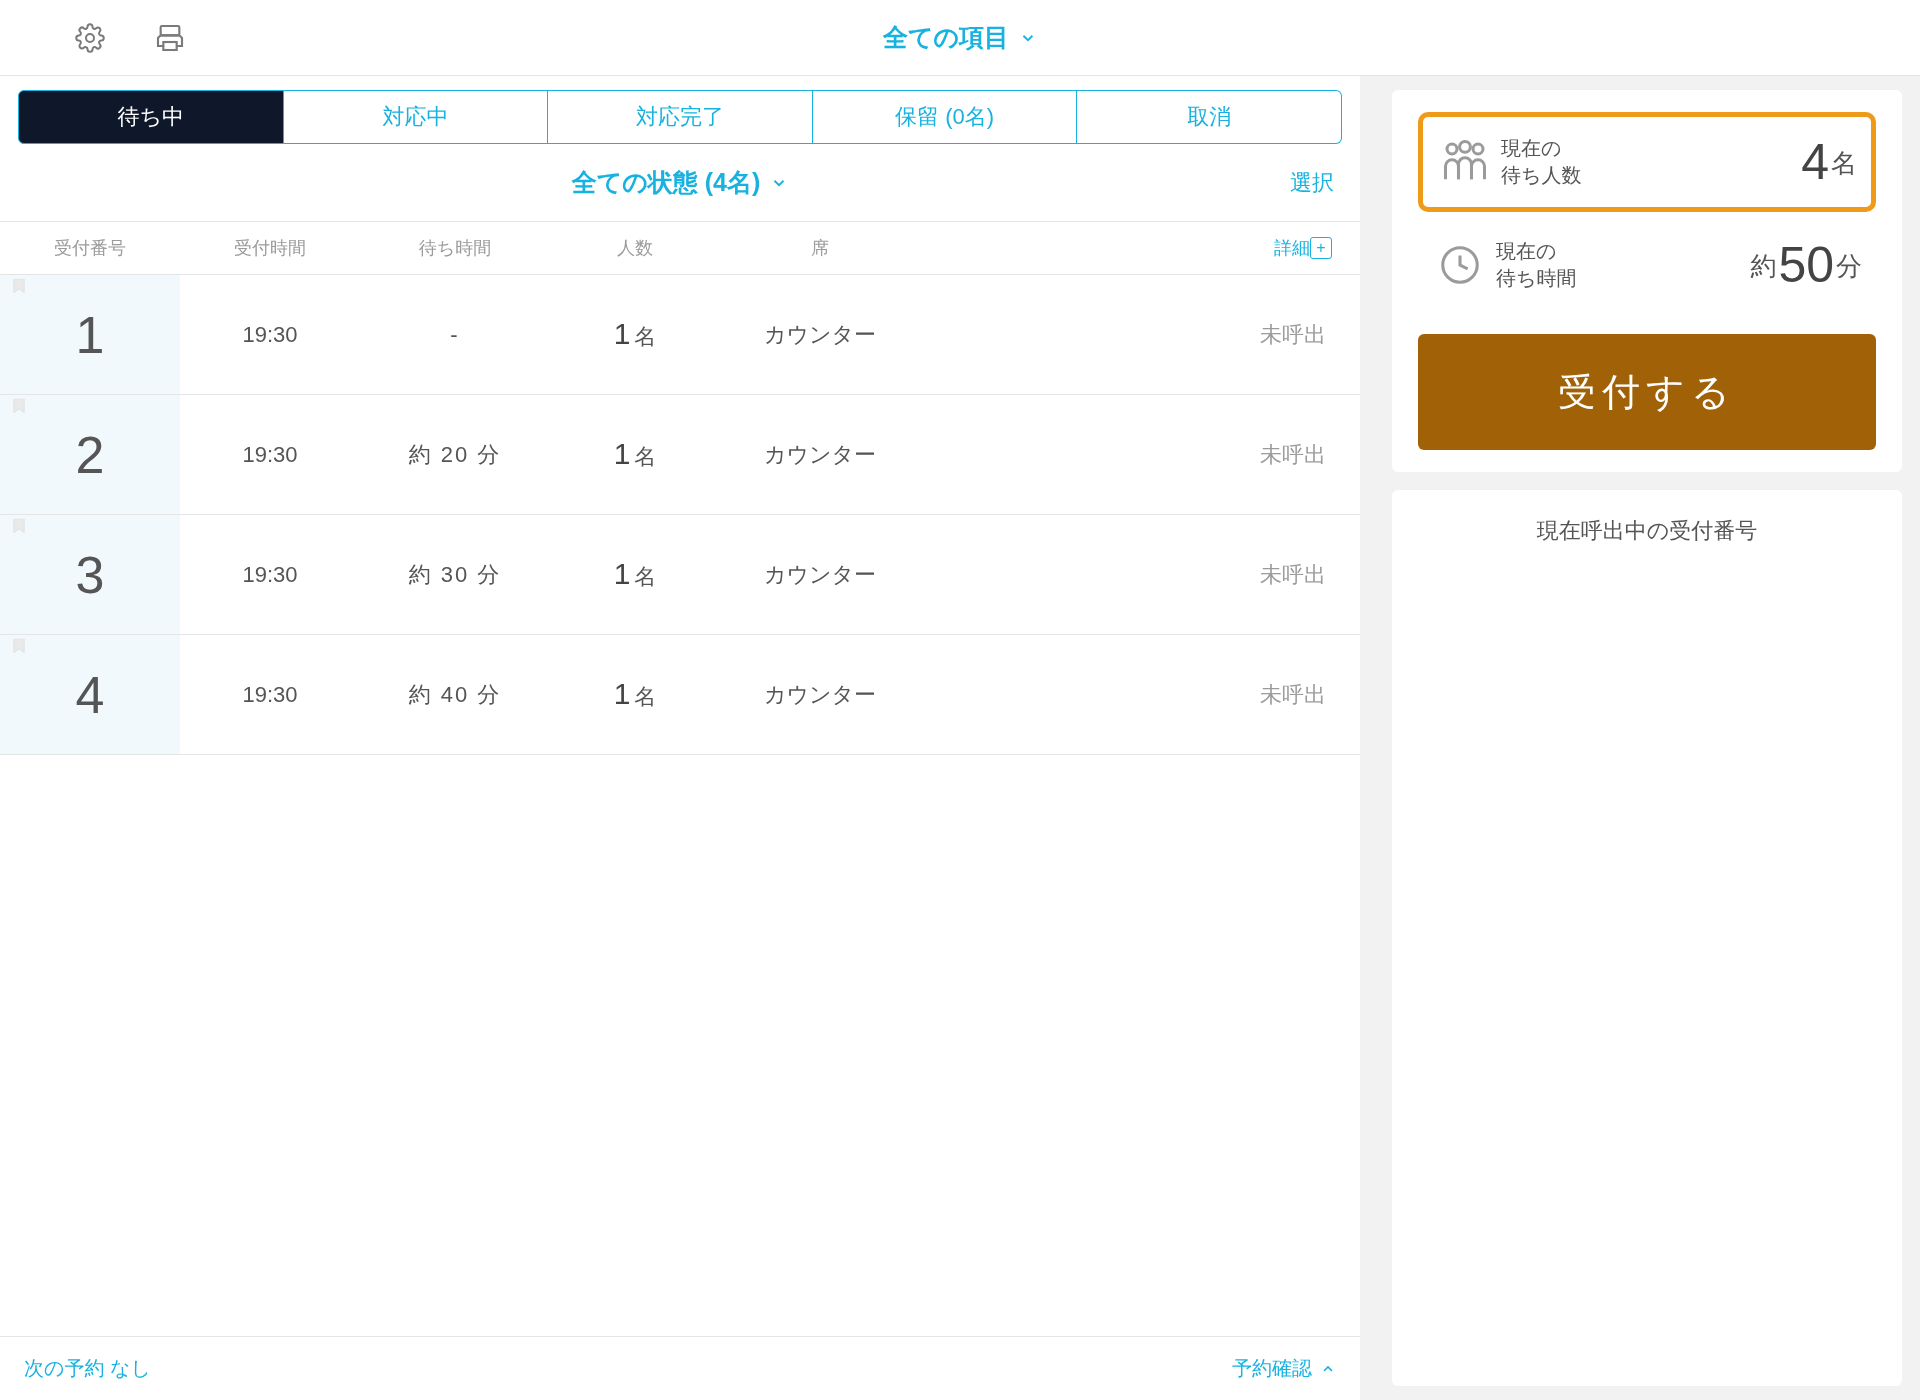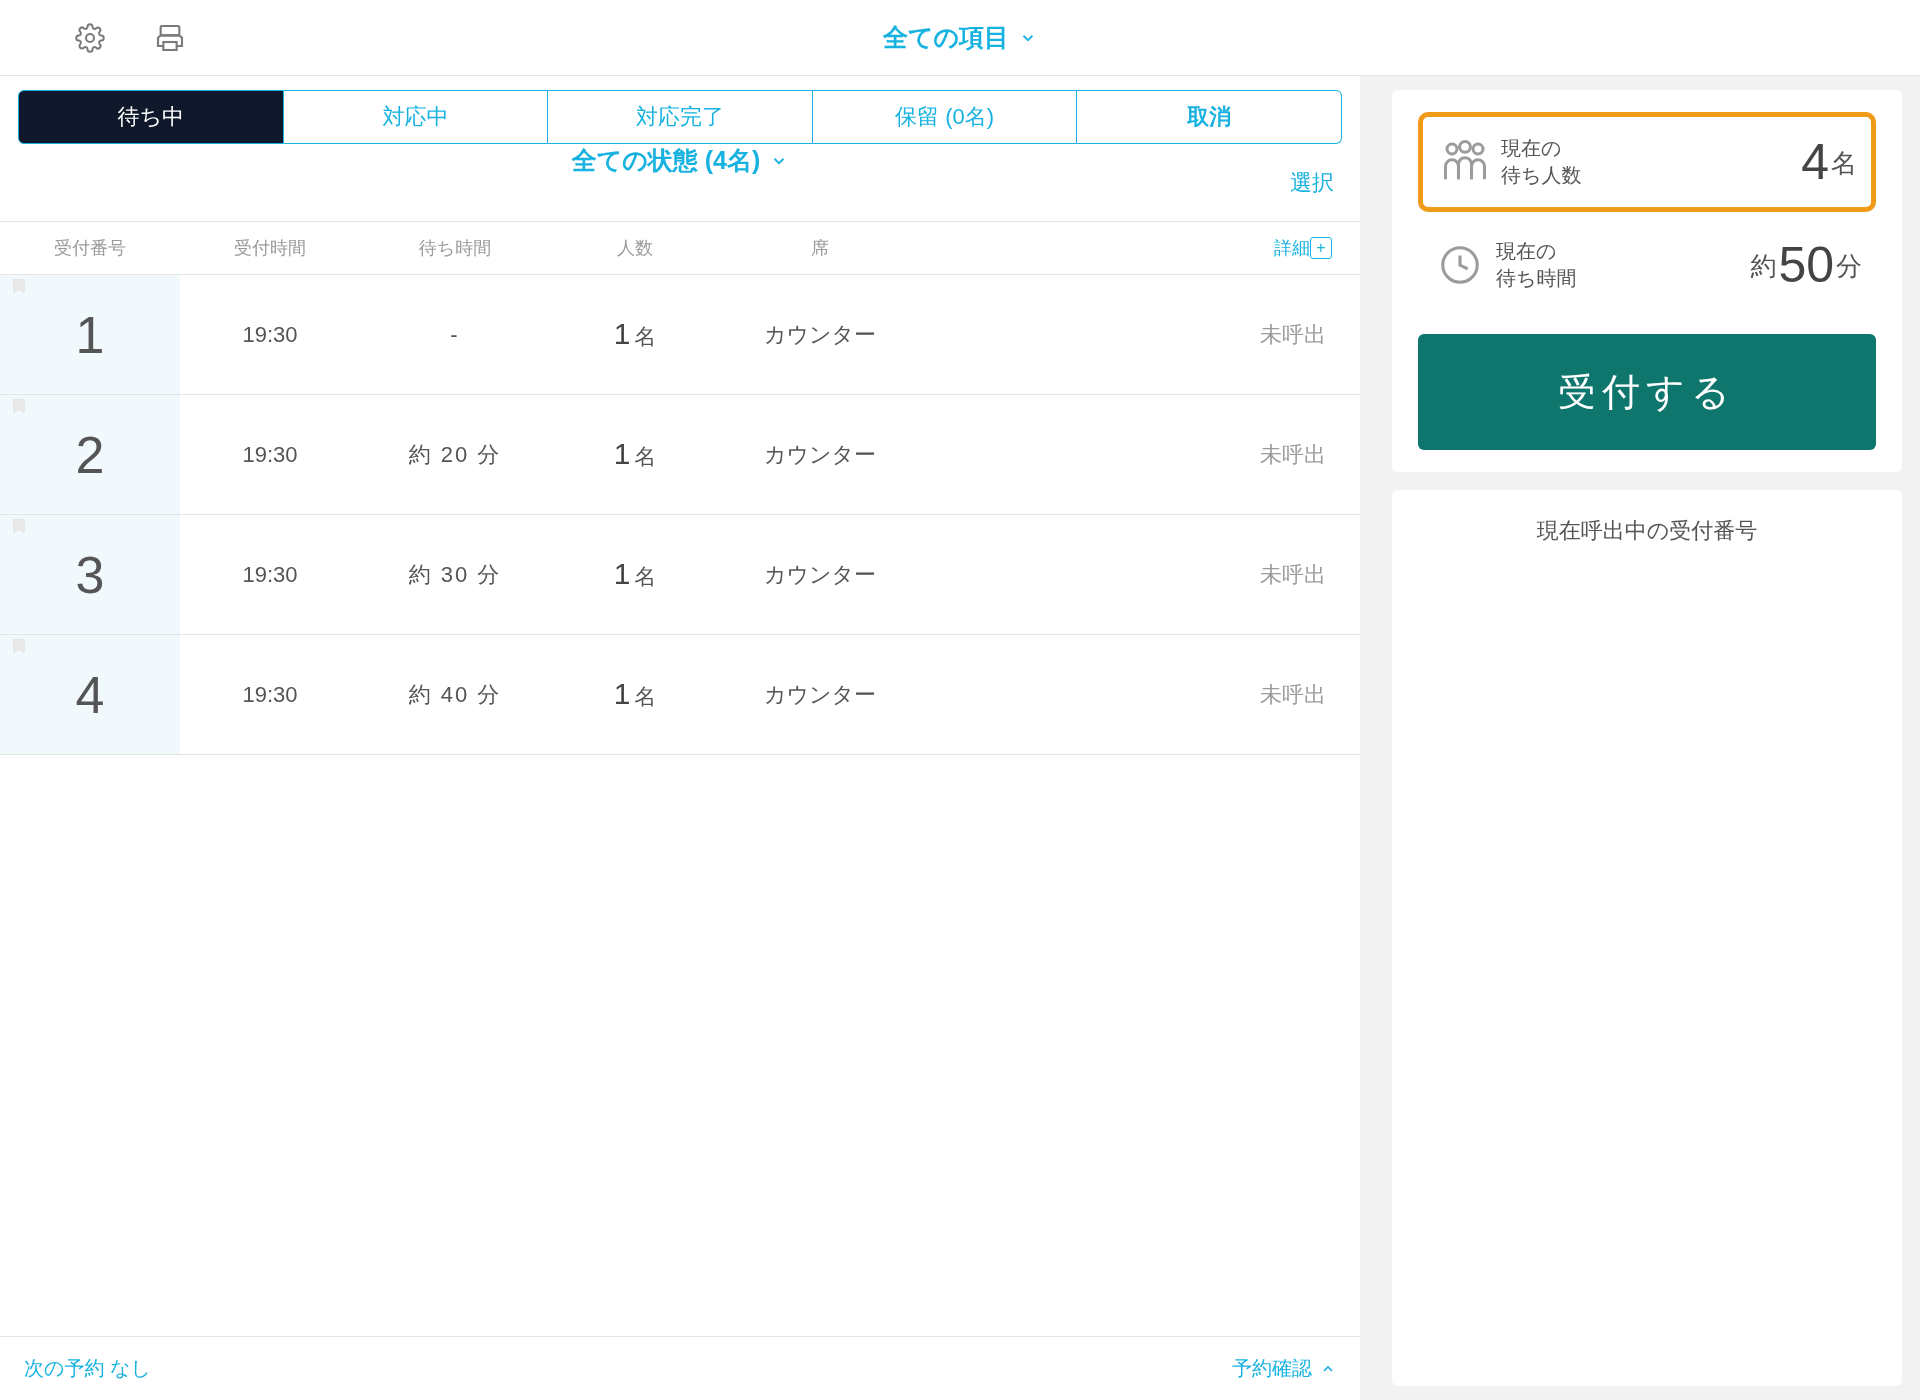--- a/index.html
+++ b/index.html
@@ -45,27 +45,27 @@
   }
   .tabbar .tab {
     flex:1; height:54px;
     border:1px solid #17b2e0;
     display:flex; align-items:center; justify-content:center;
     font-size:22px; color:#17b2e0;
     background:#fff;
   }
   .tabbar .tab + .tab { border-left:none; }
   .tabbar .tab:first-child { border-radius:6px 0 0 6px; }
-  .tabbar .tab:last-child  { border-radius:0 6px 6px 0;font-weight:bold; }
+  .tabbar .tab:last-child  { border-radius:0 6px 6px 0; }
   .tabbar .tab.active { background:#0f172a; color:#fff; }
 
   .subhead {
     position:relative;
     height:78px;
-    display:flex; align-items:flex-start; justify-content:center;
+    display:flex; align-items:center; justify-content:center;
     border-bottom:1px solid #e5e5e5;
   }
   .subhead .label { color:#17b2e0; font-size:25px; font-weight:600; display:flex; align-items:center; gap:10px;}
   .subhead .select {
     position:absolute; right:26px; top:50%; transform:translateY(-50%);
     color:#17b2e0; font-size:22px;
   }
 
   .colhead {
     display:flex; align-items:center;
@@ -125,21 +125,21 @@
   .stat.highlight { border:5px solid #f09a1a; border-radius:10px; margin-bottom:8px;}
   .stat .ico { width:56px; color:#9b9b9b; display:flex; justify-content:center;}
   .stat .lbls { font-size:20px; color:#555; line-height:1.35; }
   .stat .val { margin-left:auto; font-size:26px; color:#555; display:flex; align-items:flex-end; }
   .stat .val .n { font-size:50px; line-height:1; color:#444; margin:0 2px;}
   .stat .val .pre { align-self:flex-end; margin-bottom:6px;}
   .stat .val .suf { align-self:flex-end; margin-bottom:6px;}
 
   .bigbtn {
     margin-top:24px;
-    height:116px; background:#0f766e; border-radius:6px;
+    height:116px; background:#a16207; border-radius:6px;
     display:flex; align-items:center; justify-content:center;
     color:#fff; font-size:38px; letter-spacing:6px;
   }
   .callcard { flex:1; text-align:center; padding-top:26px; font-size:22px; color:#555;}
 
   svg { display:block; }
 </style>
 </head>
 <body>
 

